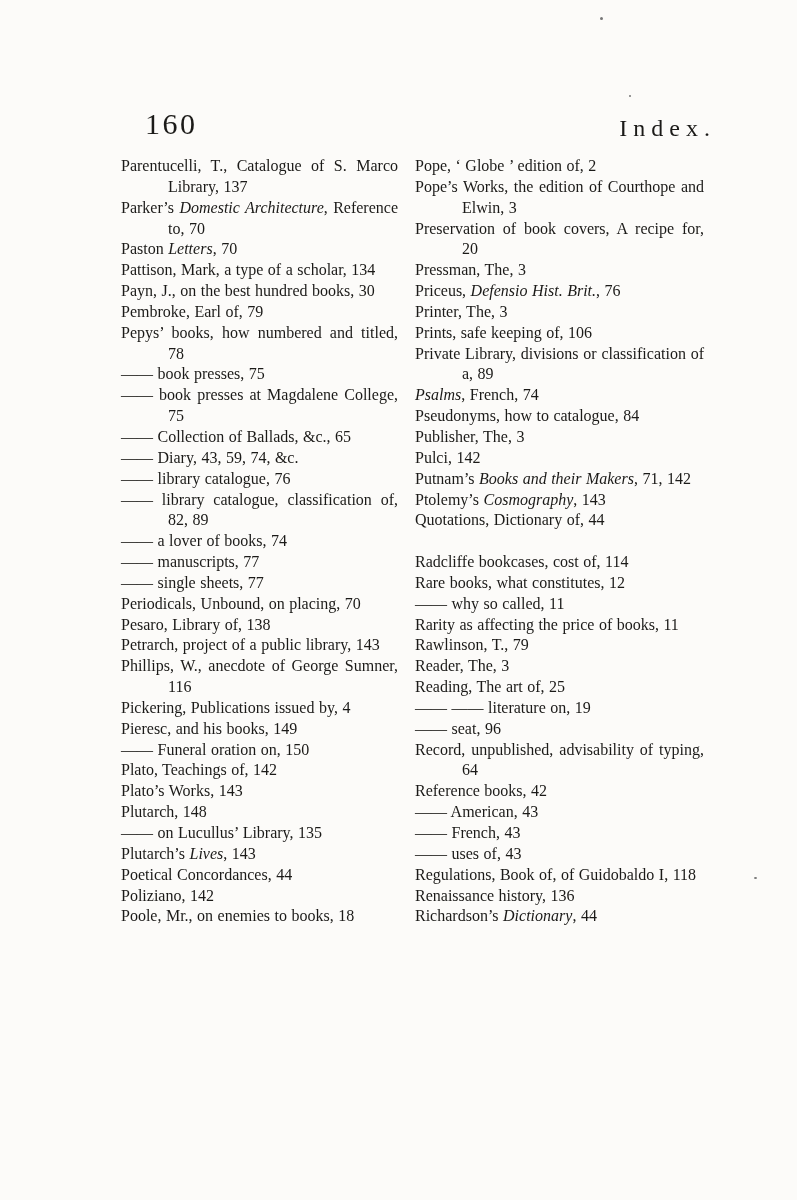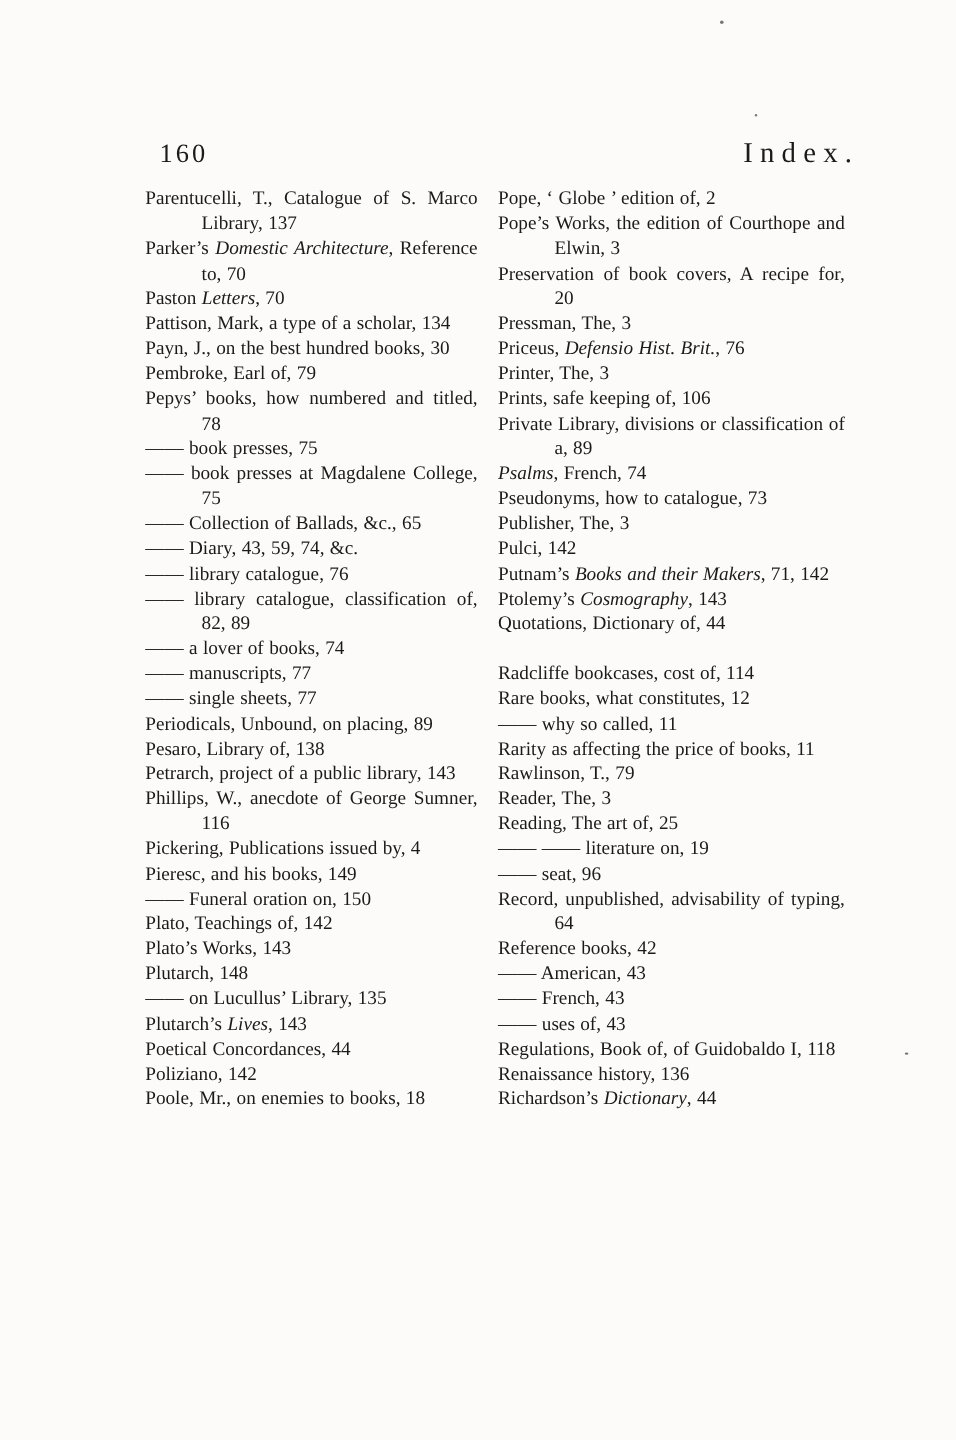--- a/index.html
+++ b/index.html
@@ -15,22 +15,22 @@
     width: 797px; height: 1200px;
     background: #fcfbf9;
     overflow: hidden;
   }
   .page-header {
     position: absolute;
     left: 133px; top: 108px;
     width: 583px; height: 32px;
   }
   .page-number {
-    position: absolute; left: 0; bottom: 1px;
-    font-size: 22px; letter-spacing: 2.5px; line-height: 1;
+    position: absolute; left: 12px; bottom: 1px;
+    font-size: 30px; letter-spacing: 2.5px; line-height: 1;
   }
   .page-title {
     position: absolute; left: 0; right: 0; bottom: 0;
     text-align: right;
     font-size: 24px; letter-spacing: 6px; line-height: 1;
   }
   .columns {
     position: absolute;
     left: 121px; top: 156px;
     width: 583px;
@@ -80,21 +80,21 @@
         <div class="entry"><span>Pepys’ books, how numbered and titled, 78</span></div>
         <div class="entry"><span>—— book presses, 75</span></div>
         <div class="entry"><span>—— book presses at Magdalene College, 75</span></div>
         <div class="entry"><span>—— Collection of Ballads, &amp;c., 65</span></div>
         <div class="entry"><span>—— Diary, 43, 59, 74, &amp;c.</span></div>
         <div class="entry"><span>—— library catalogue, 76</span></div>
         <div class="entry"><span>—— library catalogue, classification of, 82, 89</span></div>
         <div class="entry"><span>—— a lover of books, 74</span></div>
         <div class="entry"><span>—— manuscripts, 77</span></div>
         <div class="entry"><span>—— single sheets, 77</span></div>
-        <div class="entry"><span>Periodicals, Unbound, on placing, 89</span></div>
+        <div class="entry"><span>Periodicals, Unbound, on placing, 70</span></div>
         <div class="entry"><span>Pesaro, Library of, 138</span></div>
         <div class="entry"><span>Petrarch, project of a public library, 143</span></div>
         <div class="entry"><span>Phillips, W., anecdote of George Sumner, 116</span></div>
         <div class="entry"><span>Pickering, Publications issued by, 4</span></div>
         <div class="entry"><span>Pieresc, and his books, 149</span></div>
         <div class="entry"><span>—— Funeral oration on, 150</span></div>
         <div class="entry"><span>Plato, Teachings of, 142</span></div>
         <div class="entry"><span>Plato’s Works, 143</span></div>
         <div class="entry"><span>Plutarch, 148</span></div>
         <div class="entry"><span>—— on Lucullus’ Library, 135</span></div>
@@ -106,21 +106,21 @@
     <div class="column right">
         <div class="entry"><span>Pope, ‘ Globe ’ edition of, 2</span></div>
         <div class="entry"><span>Pope’s Works, the edition of Courthope and Elwin, 3</span></div>
         <div class="entry"><span>Preservation of book covers, A recipe for, 20</span></div>
         <div class="entry"><span>Pressman, The, 3</span></div>
         <div class="entry"><span>Priceus, </span><i>Defensio Hist. Brit.</i><span>, 76</span></div>
         <div class="entry"><span>Printer, The, 3</span></div>
         <div class="entry"><span>Prints, safe keeping of, 106</span></div>
         <div class="entry"><span>Private Library, divisions or classification of a, 89</span></div>
         <div class="entry"><i>Psalms</i><span>, French, 74</span></div>
-        <div class="entry"><span>Pseudonyms, how to catalogue, 73</span></div>
+        <div class="entry"><span>Pseudonyms, how to catalogue, 84</span></div>
         <div class="entry"><span>Publisher, The, 3</span></div>
         <div class="entry"><span>Pulci, 142</span></div>
         <div class="entry"><span>Putnam’s </span><i>Books and their Makers</i><span>, 71, 142</span></div>
         <div class="entry"><span>Ptolemy’s </span><i>Cosmography</i><span>, 143</span></div>
         <div class="entry"><span>Quotations, Dictionary of, 44</span></div>
         <div class="entry gap"><span>Radcliffe bookcases, cost of, 114</span></div>
         <div class="entry"><span>Rare books, what constitutes, 12</span></div>
         <div class="entry"><span>—— why so called, 11</span></div>
         <div class="entry"><span>Rarity as affecting the price of books, 11</span></div>
         <div class="entry"><span>Rawlinson, T., 79</span></div>

